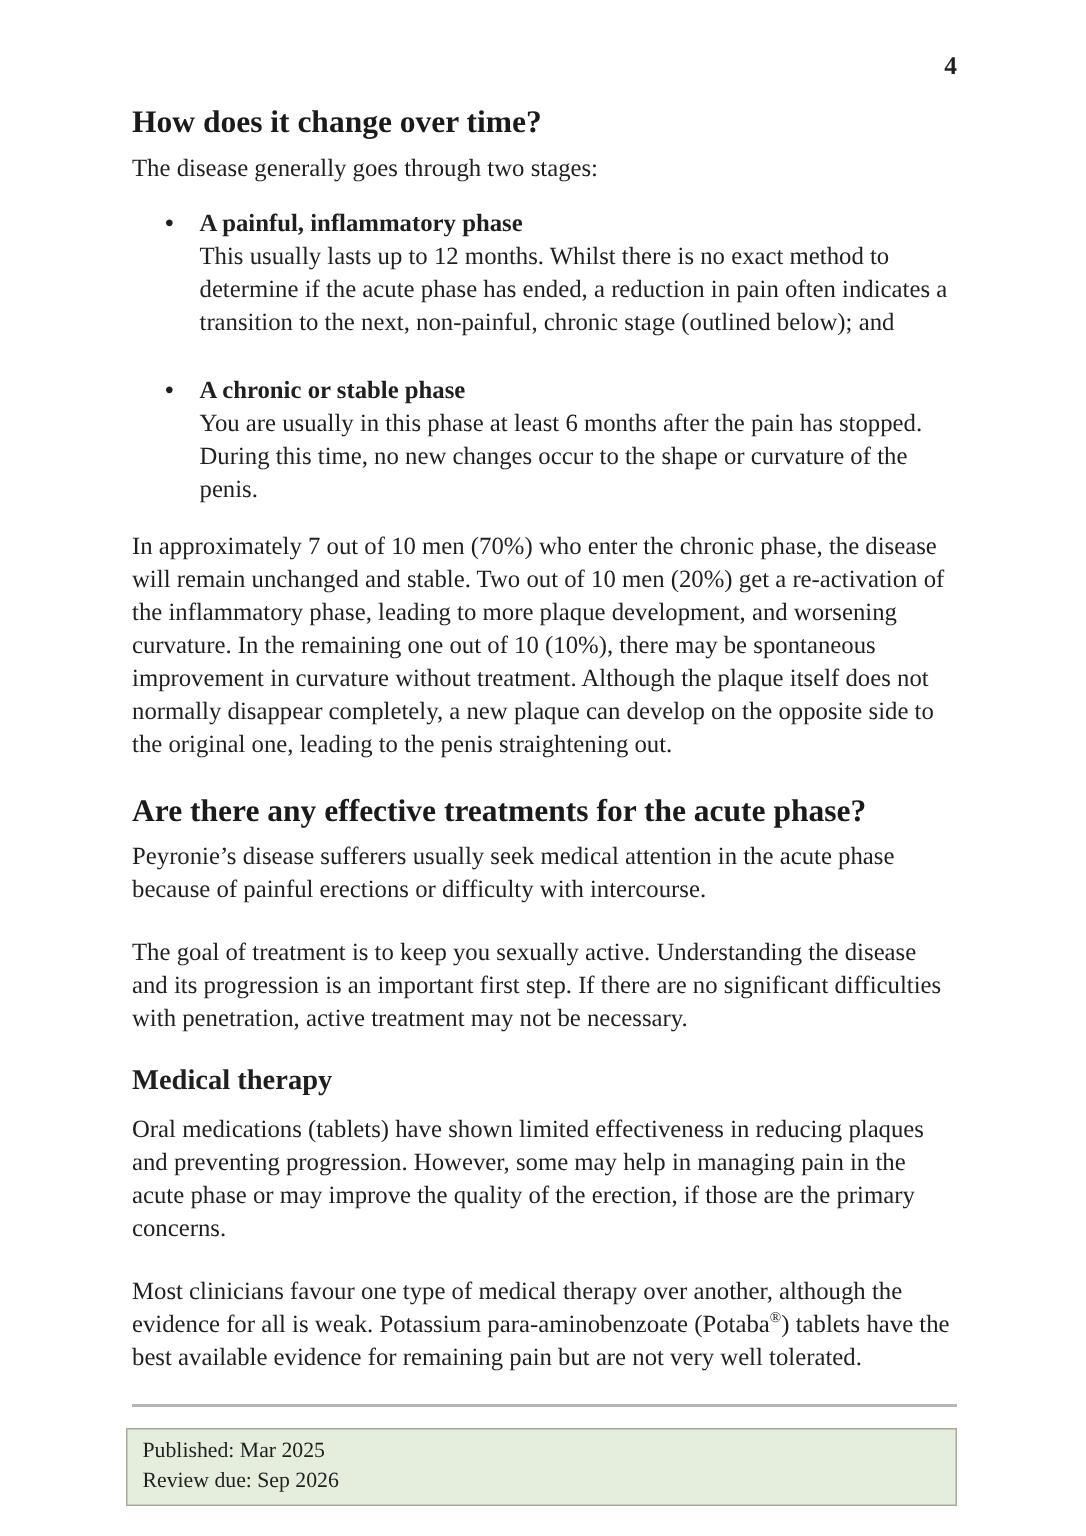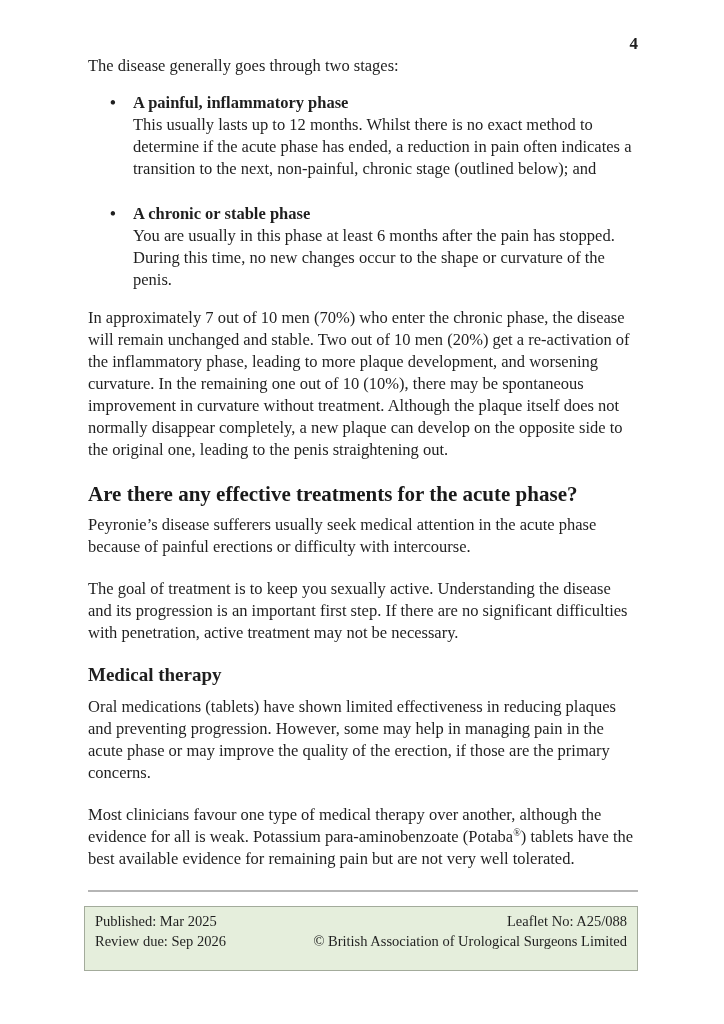--- a/index.html
+++ b/index.html
@@ -62,37 +62,38 @@
     border: none;
     border-top: 2px solid #b5b5b5;
     margin: 17px 0 14px 0;
   }
   .footer-box {
     box-sizing: border-box;
     margin-left: -4px;
     width: 554px;
     background: #e5eedc;
     border: 1px solid #a3ab9b;
-    padding: 4px 10px 19px 10px;
+    padding: 4px 10px 6px 10px;
     display: flex;
     justify-content: space-between;
     font-size: 14.5px;
     line-height: 20px;
   }
   .footer-right { text-align: right; }
   .b { font-weight: normal; }
   sup { font-size: 10px; line-height: 0; }
 </style>
 </head>
 <body>
 
 <div class="page">
 
   <div class="page-number">4</div>
 
+  <h1 class="section-heading">How does it change over time?</h1>
 
   <p class="intro">The disease generally goes through two stages:</p>
 
   <ul class="stages-list">
     <li>
       <span class="bullet">•</span>
       <span class="li-title">A painful, inflammatory phase</span>
       <span class="li-body">This usually lasts up to 12 months. Whilst there is no exact method to determine if the acute phase has ended, a reduction in pain often indicates a transition to the next, non-painful, chronic stage (outlined below); and</span>
     </li>
     <li>
@@ -116,19 +117,15 @@
 
   <p><span>Most clinicians favour one type of medical therapy over another, although the evidence for all is weak.  Potassium para-aminobenzoate (</span><span class="b">Potaba</span><sup class="b">®</sup><span>) tablets have the best available evidence for remaining pain but are not very well tolerated.</span></p>
 
   <hr class="rule">
 
   <div class="footer-box">
     <div class="footer-left">
       <div><span class="b">Published:</span><span> Mar 2025</span></div>
       <div><span class="b">Review due:</span><span> Sep 2026</span></div>
     </div>
-    <div class="footer-right">
-      <div><span class="b">Leaflet No:</span><span> A25/088</span></div>
-      <div>© British Association of Urological Surgeons Limited</div>
-    </div>
   </div>
 
 </div>
 
 </body></html>

